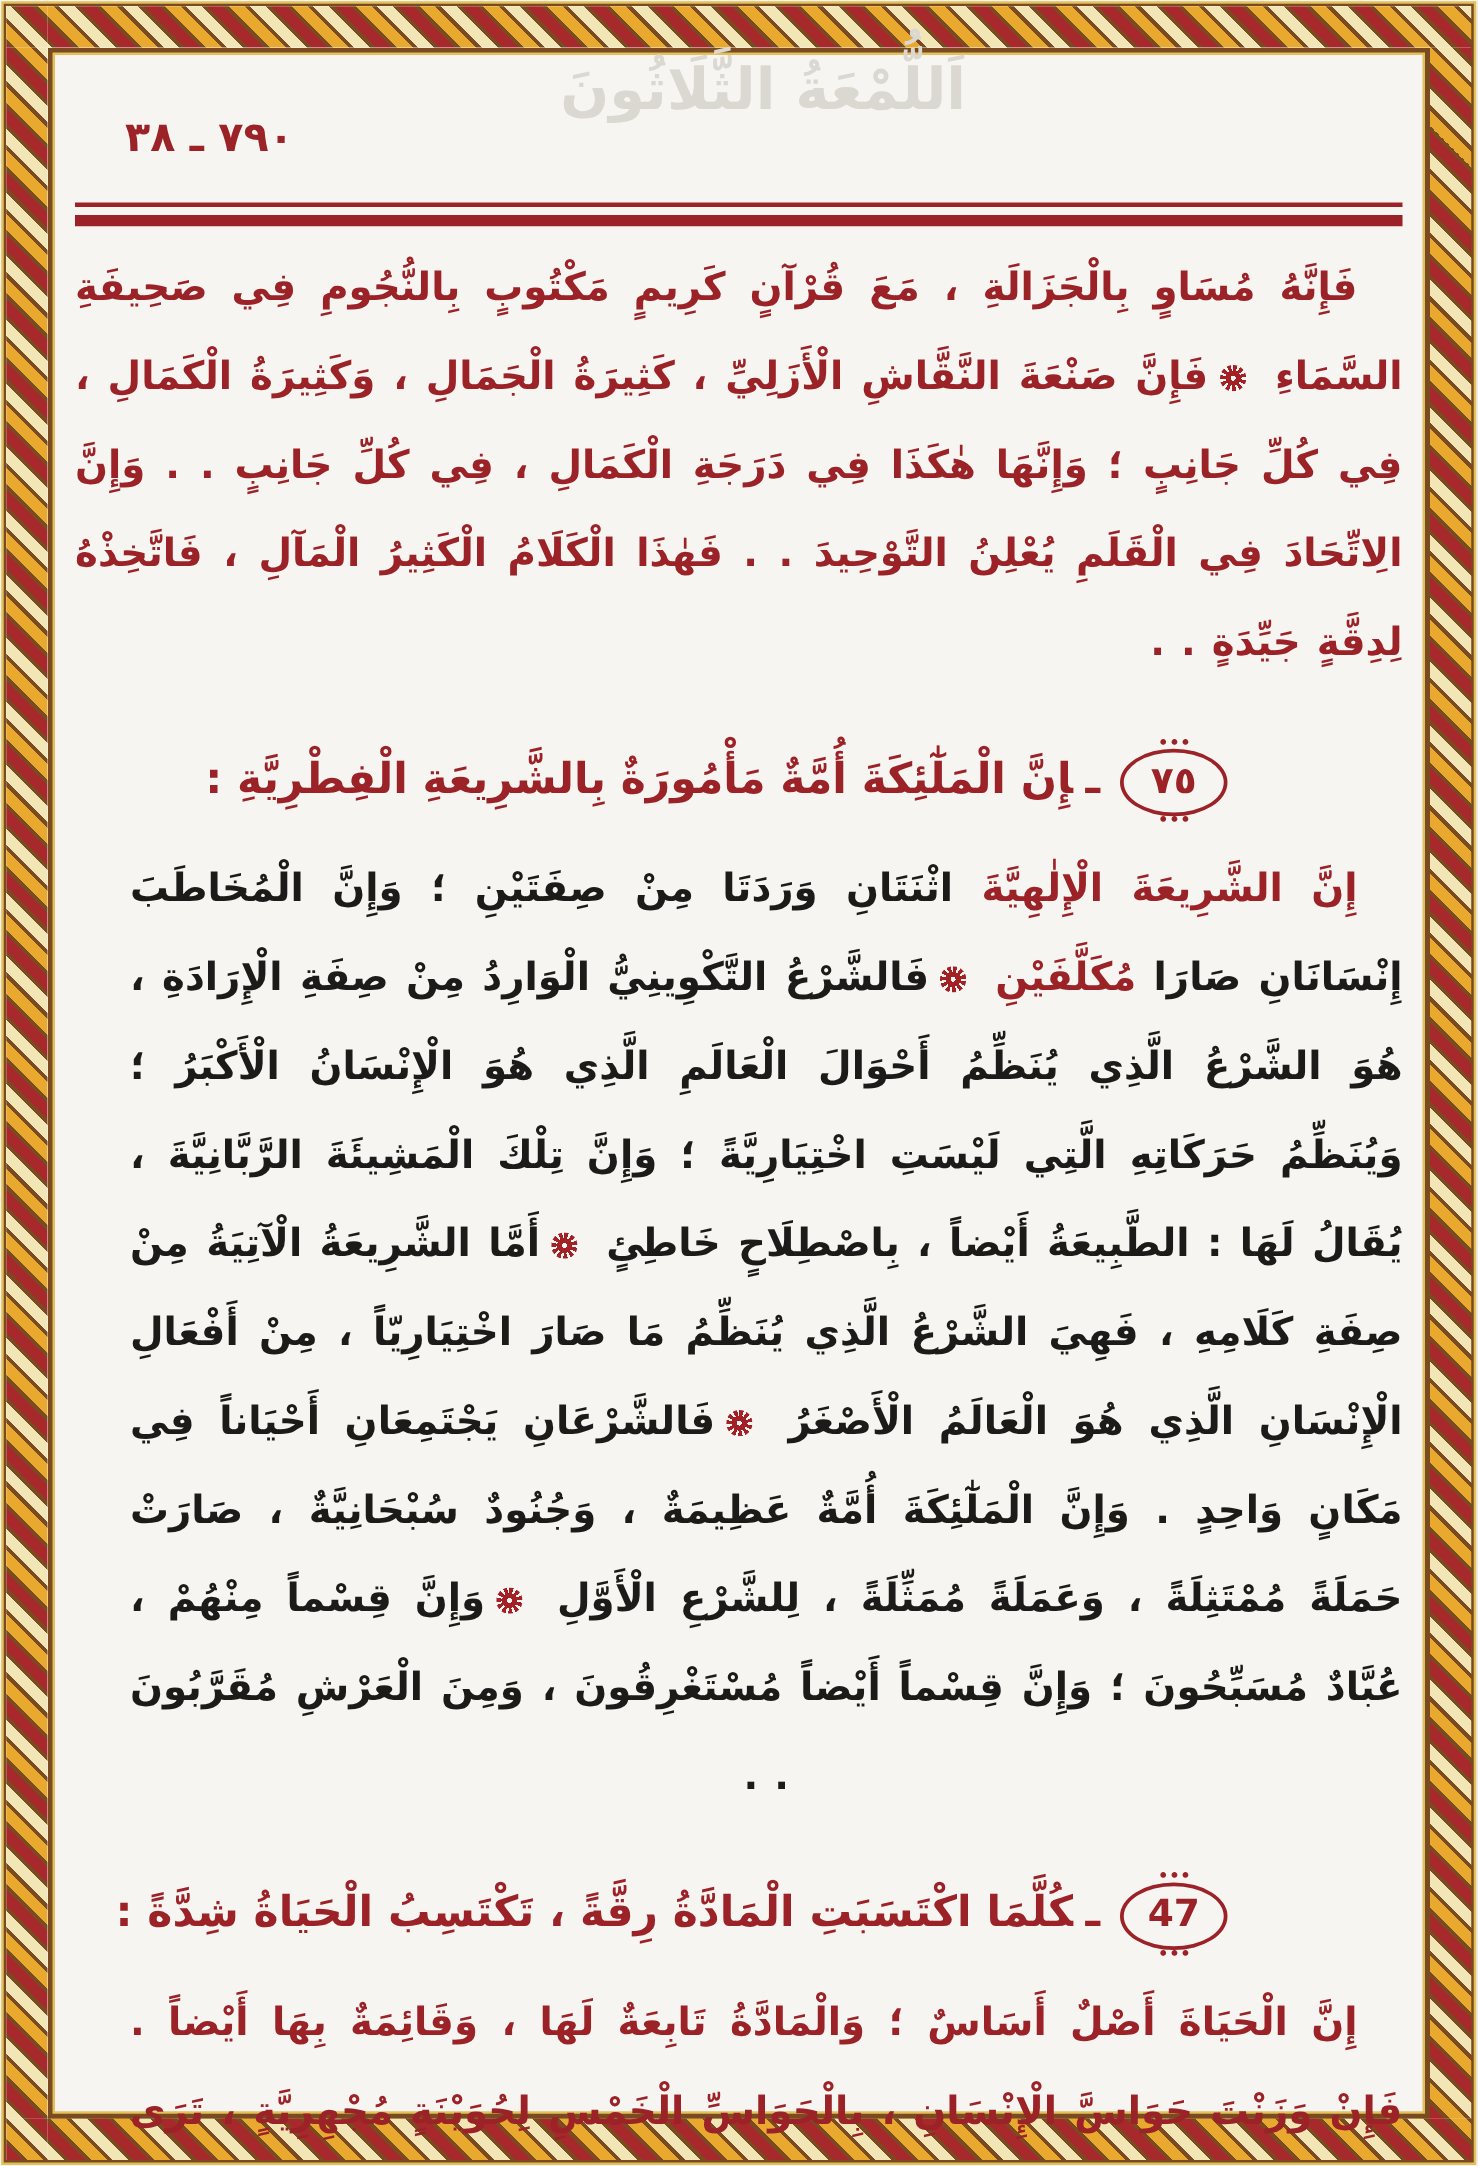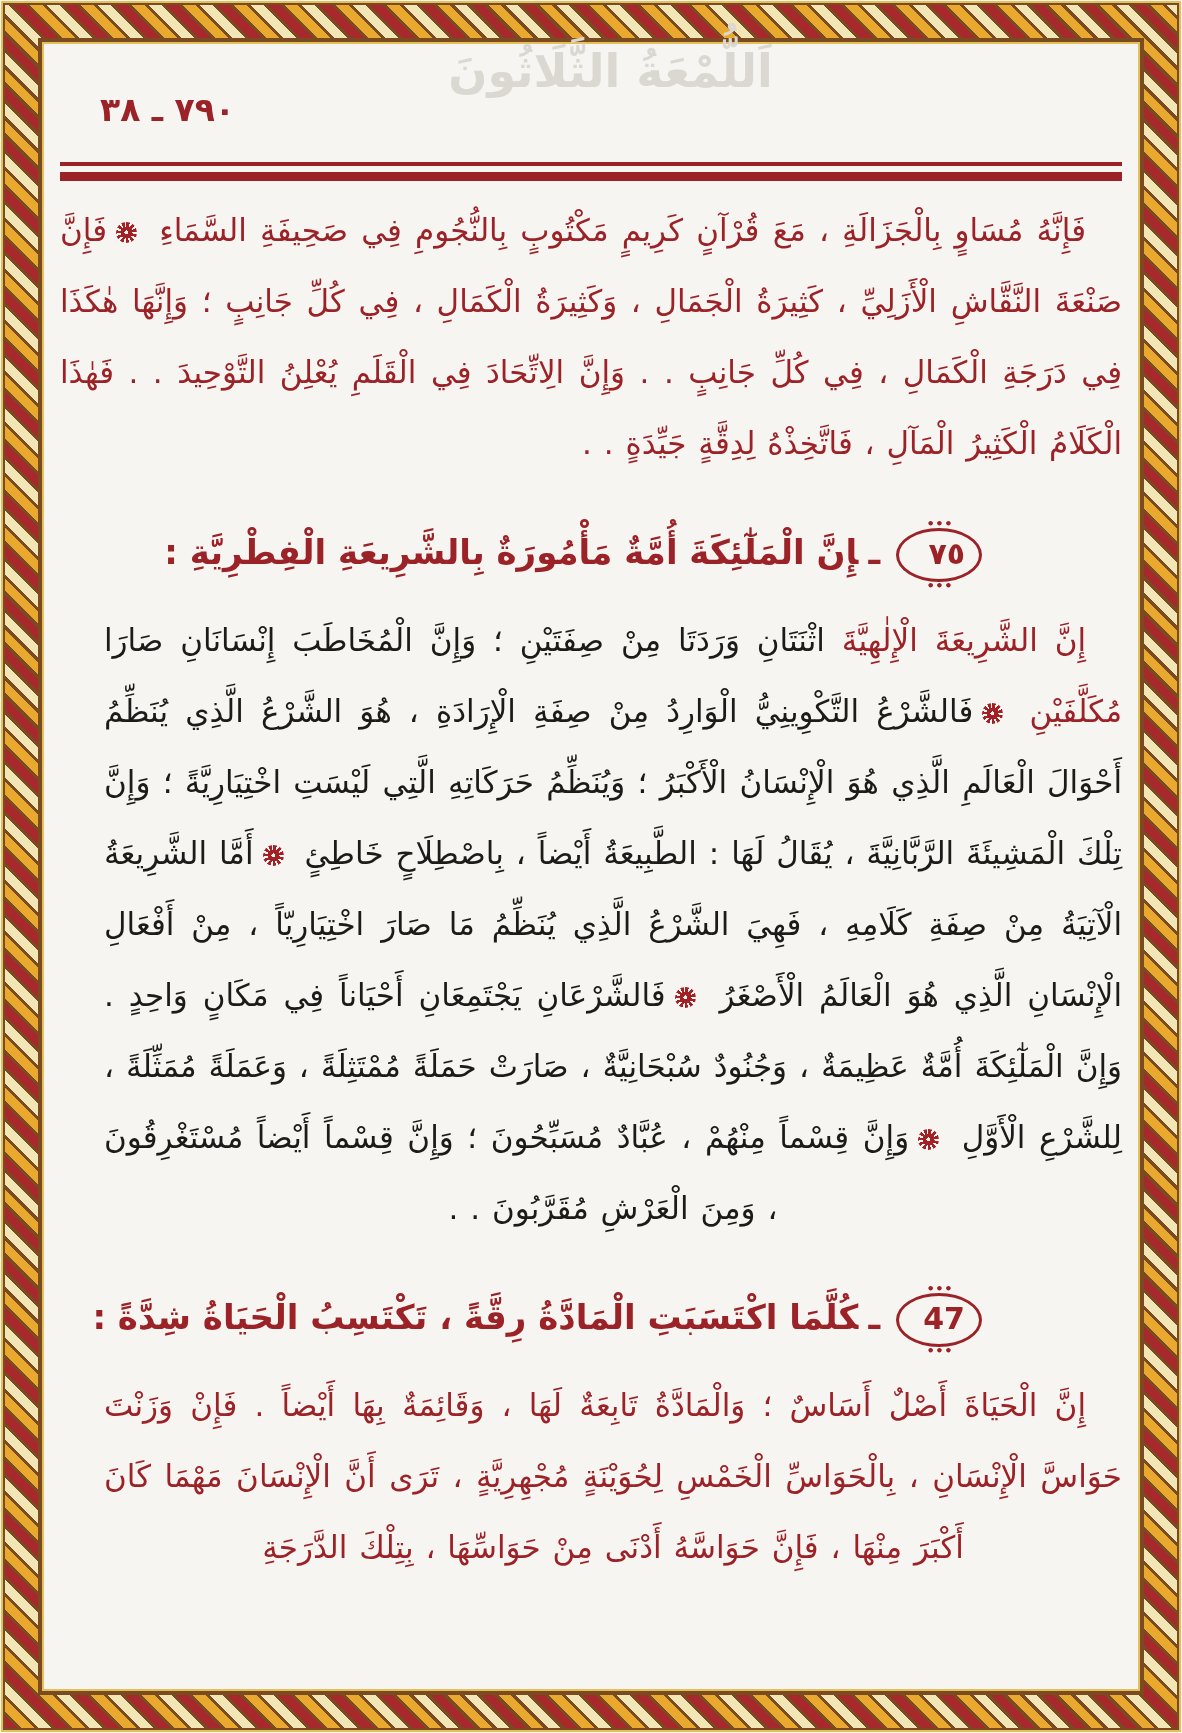--- a/index.html
+++ b/index.html
@@ -50,21 +50,21 @@
     margin:0;font-size:40px;font-weight:bold;color:#8e1a1c;
   }
   .double-rule{
     height:19px;margin-top:10px;
     background:linear-gradient(#9b2227 0 4px,transparent 4px 10px,#9b2227 10px 19px);
   }
   
   .body{margin-top:10px;}
   .para{
     margin:14px 0 0;
-    font-size:31px;font-weight:normal;
+    font-size:31px;font-weight:bold;
     line-height:71px;
     text-align:justify;
     text-indent:36px;
     word-spacing:2px;
   }
   .para.center-last{text-align-last:auto;margin-left:44px;}
   .para.center-last{ -moz-text-align-last:center; text-align-last:center; }
   .para.center-last{text-align:justify;}
   .seg.red{color:#9b2227;}
   .seg.black{color:#1c1b1a;}
@@ -80,21 +80,21 @@
   
   .section-heading{
     margin:34px 0 10px;
     padding-right:140px;
     font-size:34px;font-weight:bold;color:#9b2227;
     text-align:right;
     line-height:78px;
   }
   .section-number{
     display:inline-block;position:relative;
-    min-width:52px;text-align:right;
+    min-width:52px;text-align:center;
     border:3px solid #9b2227;border-radius:50%;
     padding:1px 14px 3px;margin-left:10px;
     font-size:30px;line-height:44px;
   }
   .section-number::before,.section-number::after{
     content:"•\2009•\2009•";
     position:absolute;left:50%;transform:translateX(-50%);
     font-size:13px;letter-spacing:-1px;color:#9b2227;line-height:10px;
   }
   .section-number::before{top:-12px;}

